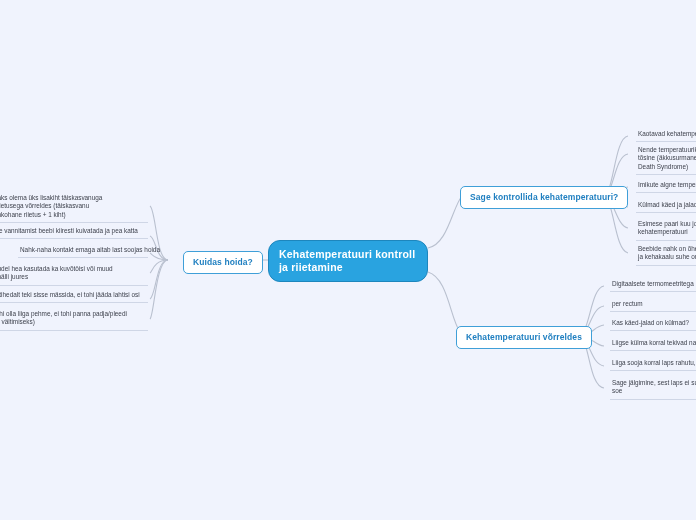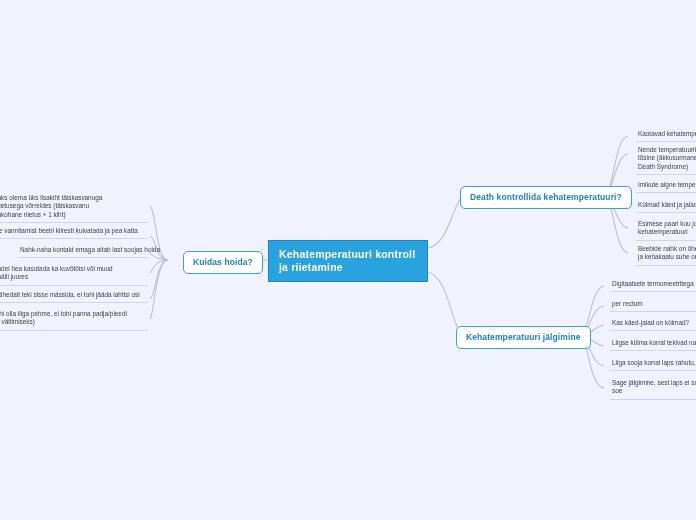--- a/index.html
+++ b/index.html
@@ -34,21 +34,21 @@
 
   .node {
     position: absolute;
     box-sizing: border-box;
   }
 
   
   .node-root {
     background: #29a3e0;
     border: 1px solid #1d86bd;
-    border-radius: 0;
+    border-radius: 12px;
     color: #ffffff;
     font-weight: bold;
     font-size: 10.5px;
     line-height: 13px;
     padding: 7px 10px;
     letter-spacing: 0.2px;
   }
 
   
   .node-branch {
@@ -113,34 +113,34 @@
       <path d="M 168 260 C 156 260 156 238 150 236"></path>
       <path d="M 168 260 C 154 260 152 254 150 253"></path>
       <path d="M 168 260 C 154 260 152 272 150 273"></path>
       <path d="M 168 260 C 156 260 156 296 150 299"></path>
       <path d="M 168 260 C 156 260 154 316 150 319"></path>
     </g>
   </svg>
 
   <div class="node node-root" style="left:268px; top:240px; width:160px;">Kehatemperatuuri kontroll ja riietamine</div>
 
-  <div class="node node-branch" style="left:460px; top:186px;">Death kontrollida kehatemperatuuri?</div>
+  <div class="node node-branch" style="left:460px; top:186px;">Sage kontrollida kehatemperatuuri?</div>
 
   <div class="node node-leaf leaf-right" style="left:636px; top:128px; width:120px;">Kaotavad kehatempe</div>
   <div class="node node-leaf leaf-right" style="left:636px; top:144px; width:120px;">Nende temperatuurik
 tõsine (äkkusurmanemi
 Death Syndrome)</div>
   <div class="node node-leaf leaf-right" style="left:636px; top:179px; width:120px;">Imikute algne temper</div>
   <div class="node node-leaf leaf-right" style="left:636px; top:199px; width:120px;">Külmad käed ja jalad</div>
   <div class="node node-leaf leaf-right" style="left:636px; top:218px; width:120px;">Esimese paari kuu joo
 kehatemperatuuri</div>
   <div class="node node-leaf leaf-right" style="left:636px; top:243px; width:120px;">Beebide nahk on õhem
 ja kehakaalu suhe on</div>
 
-  <div class="node node-branch" style="left:456px; top:326px;">Kehatemperatuuri jälgimine</div>
+  <div class="node node-branch" style="left:456px; top:326px;">Kehatemperatuuri võrreldes</div>
 
   <div class="node node-leaf leaf-right" style="left:610px; top:278px; width:110px;">Digitaalsete termomeetritega</div>
   <div class="node node-leaf leaf-right" style="left:610px; top:298px; width:110px;">per rectum</div>
   <div class="node node-leaf leaf-right" style="left:610px; top:317px; width:110px;">Kas käed-jalad on külmad?</div>
   <div class="node node-leaf leaf-right" style="left:610px; top:337px; width:110px;">Liigse külma korral tekivad naha</div>
   <div class="node node-leaf leaf-right" style="left:610px; top:357px; width:110px;">Liiga sooja korral laps rahutu, n</div>
   <div class="node node-leaf leaf-right" style="left:610px; top:377px; width:110px;">Sage jälgimine, sest laps ei suu
 soe</div>
 
   <div class="node node-branch" style="left:171px; top:251px;margin-left:12px;">Kuidas hoida?</div>

